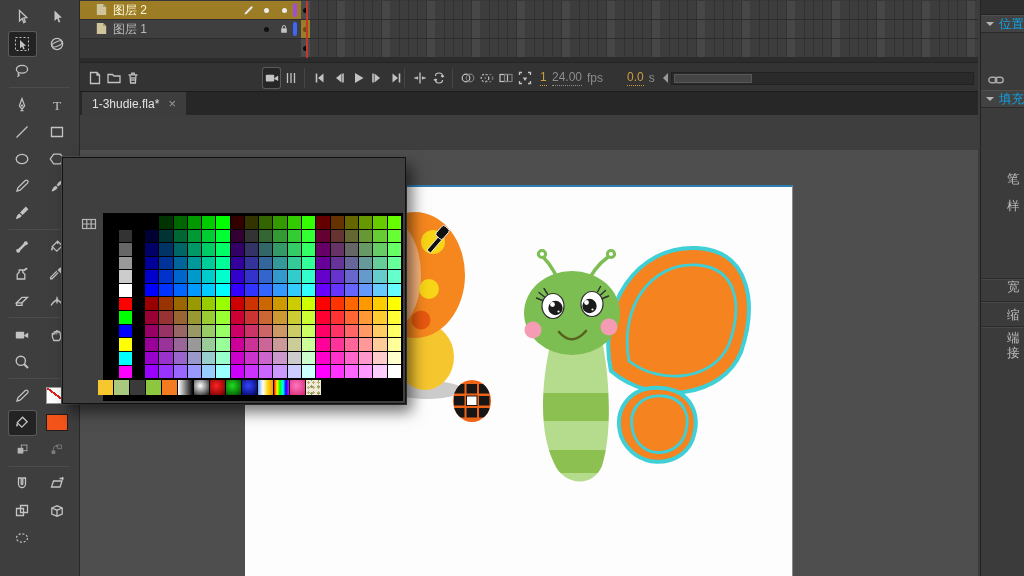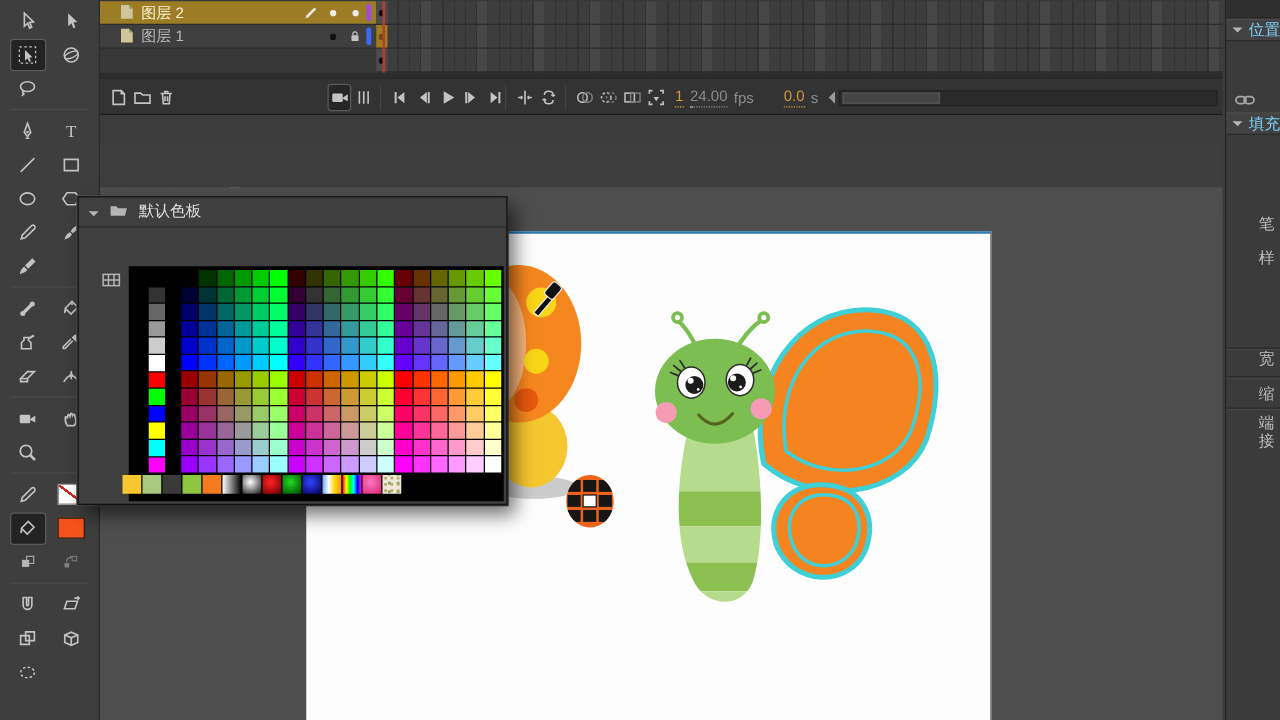--- a/index.html
+++ b/index.html
@@ -118,21 +118,21 @@
 .pcell{width:100%;height:100%}
 .bcell{width:15px;height:15px}
 
 
 #right-panel{position:absolute;right:0;top:0;width:44px;height:576px;background:#3b3b3b;
   border-left:1px solid #232323;z-index:6}
 #rp-top{position:absolute;top:0;left:0;right:0;height:15px;background:#2f2f2f;border-bottom:1px solid #242424}
 .rp-section{position:absolute;left:0;right:0;height:18px;background:#424242;
   border-top:1px solid #4e4e4e;border-bottom:1px solid #2a2a2a;display:flex;align-items:center;gap:5px;padding-left:5px}
 .rp-tri{width:0;height:0;border:4px solid transparent;border-top-color:#b5b5b5;margin-top:4px}
-.rp-label{color:#7dd3fc;font-size:12.5px;white-space:nowrap}
+.rp-label{color:#0ea5e9;font-size:12.5px;white-space:nowrap}
 #rp-link{position:absolute;left:7px;top:72px}
 .rp-partial{position:absolute;left:26px;color:#bdbdbd;font-size:12.5px;white-space:nowrap}
 .rp-div{position:absolute;left:0;right:0;height:1px;background:#2a2a2a;box-shadow:0 1px 0 #484848}
 </style>
 </head>
 <body>
 
 <div class="app">
 
   <div id="tools-panel">
@@ -557,20 +557,26 @@
       </div>
       <div id="tl-scroll">
         <div class="arr"></div>
         <div id="tl-track">
           <div id="tl-thumb"></div>
         </div>
       </div>
     </div>
   </div>
 
+  <div id="tabbar">
+    <div class="tab">
+      <span class="tab-label">1-3hudie.fla*</span>
+      <span class="tab-close">×</span>
+    </div>
+  </div>
 
   <div id="breadcrumb">
     <span id="bc-back"><svg viewBox="0 0 16 16" width="16" height="16">
           <path d="M9.5 3.5 L5 8 L9.5 12.5 M5 8 H12.5" fill="none" stroke="#8f8f8f" stroke-width="2"></path>
         </svg></span>
     <span id="bc-clapper"><svg viewBox="0 0 16 16" width="16" height="16">
           <rect x="1.5" y="6" width="13" height="7.5" rx="0.5" fill="#b5b5b5"></rect>
           <path d="M1.5 6 L13 3 L14.5 5.5 L3 8.5 Z" fill="#8f8f8f"></path>
           <path d="M4 7.6 l2.2 -0.6 M7.6 6.7 l2.2 -0.6 M11.2 5.8 l2.2 -0.6" stroke="#4e4e4e" stroke-width="1.1"></path>
         </svg></span>
@@ -646,27 +652,20 @@
         </g>
         <g>
           <path d="M182 63 L194.5 48.5 L198 51.5 L185.5 66 Z" fill="#101010" stroke="#f5f5f5" stroke-width="0.9"></path>
           <rect x="193" y="39" width="9" height="13" rx="2.5" transform="rotate(41 197.5 45.5)" fill="#101010" stroke="#f5f5f5" stroke-width="0.9"></rect>
         </g>
       </svg>
     </div>
   </div>
 
   <div id="color-panel">
-    <div id="cp-setrow">
-      <span class="rp-tri" style="margin-top:6px"></span>
-      <span id="cp-folder"><svg viewBox="0 0 16 16" width="16" height="16">
-            <path d="M1.5 5 H6 L7.5 6.5 H14.5 L13 12.5 H1.5 Z" fill="#b5b5b5"></path>
-          </svg></span>
-      <span id="cp-set-label">默认色板</span>
-    </div>
     <span id="cp-gridicon"><svg viewBox="0 0 16 16" width="16" height="16">
           <rect x="1.5" y="3.5" width="13" height="9" fill="none" stroke="#b5b5b5" stroke-width="1.2"></rect>
           <path d="M5.8 3.5 V12.5 M10.2 3.5 V12.5 M1.5 8 H14.5" stroke="#b5b5b5" stroke-width="1.2"></path>
         </svg></span>
     <div id="cp-field">
       <div id="pal-left">
           <div class="pcell" style="background: rgb(0, 0, 0);"></div>
           <div class="pcell" style="background: rgb(51, 51, 51);"></div>
           <div class="pcell" style="background: rgb(102, 102, 102);"></div>
           <div class="pcell" style="background: rgb(153, 153, 153);"></div>

